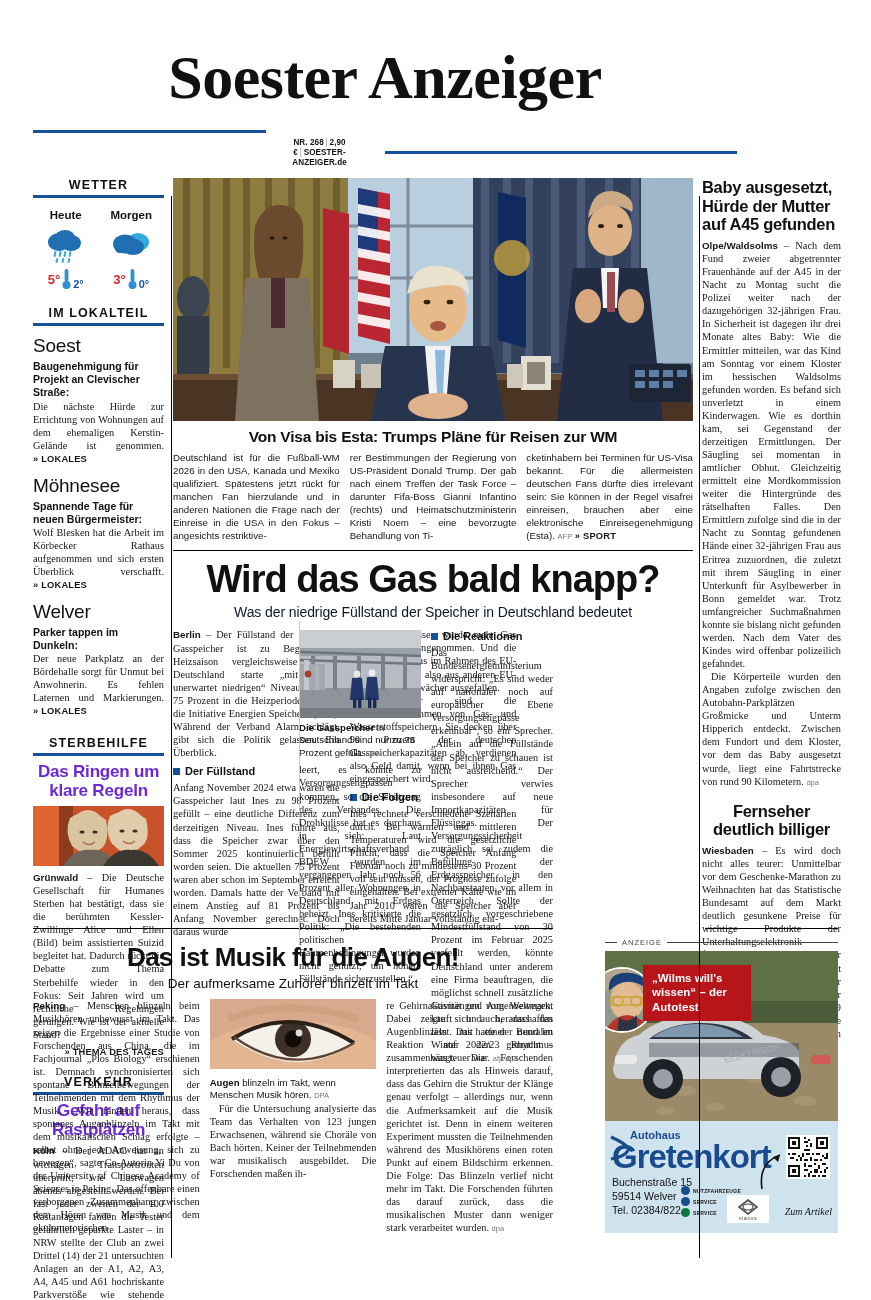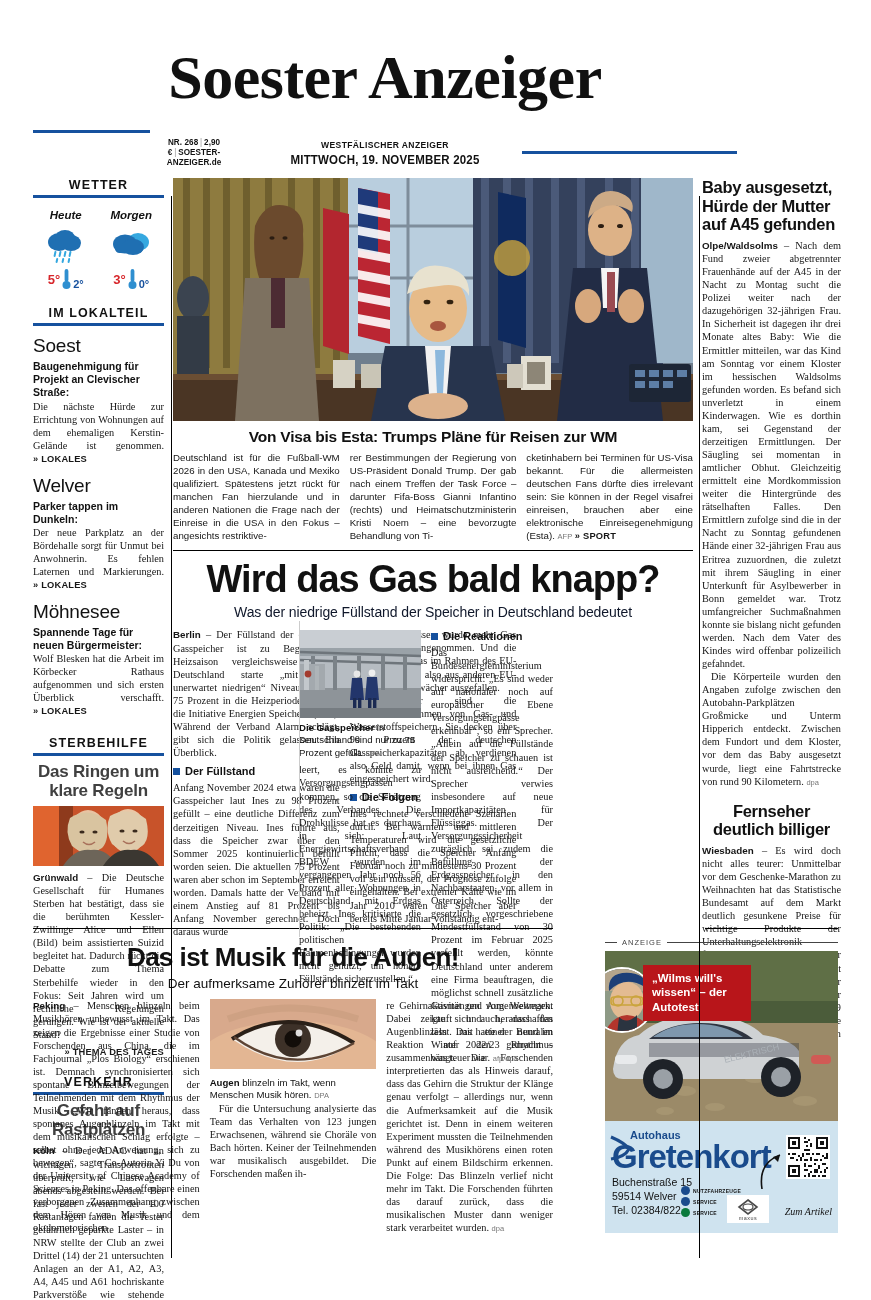--- a/index.html
+++ b/index.html
@@ -61,21 +61,21 @@
   .kicker {
     text-align: center;
     font-size: 12.5px; font-weight: 700; letter-spacing: 1.1px;
     padding-bottom: 3px; color: #111;
   }
   .kicker-rule { height: 3px; background: #16519e; margin-bottom: 7px; }
 
   
   .weather-row { display: flex; justify-content: space-around; padding-top: 4px; }
   .wx { text-align: center; width: 60px; }
-  .wx-day { font-size: 11.5px; font-weight: 700; color: #111; margin-bottom: 5px; font-style: italic; }
+  .wx-day { font-size: 11.5px; font-weight: 700; color: #111; margin-bottom: 5px; }
   .wx-icon { height: 40px; display:flex; align-items:center; justify-content:center; }
   .wx-temps { display: flex; align-items: center; justify-content: center; gap: 1px; margin-top: 2px; }
   .t-hi { color: #d7262b; font-size: 13px; font-weight: 700; }
   .t-lo { color: #16519e; font-size: 11px; font-weight: 700; align-self: flex-end; }
 
   
   .town {
     font-size: 19px; font-weight: 400; color: #111; margin: 9px 0 3px;
     letter-spacing: -0.2px;
   }
@@ -89,21 +89,21 @@
   }
   .ref {
     font-family: "Liberation Sans", sans-serif;
     font-weight: 700; font-size: 9.3px; letter-spacing: 0.2px; white-space: nowrap;
   }
   .ref::before { content: "» "; }
 
   
   .sub-hl {
     font-size: 17px; font-weight: 700; line-height: 1.1; text-align: center;
-    color: #404040; margin-bottom: 5px; letter-spacing: -0.2px;
+    color: #6d28d9; margin-bottom: 5px; letter-spacing: -0.2px;
   }
   .photo { background: #bdbdbd; position: relative; overflow: hidden; }
 
   
   .r-headline {
     font-size: 16.5px; font-weight: 700; line-height: 1.12; color: #111;
     letter-spacing: -0.3px; margin-bottom: 5px;
   }
   .r-headline.center { text-align: center; }
   .lead-city { font-weight: 700; font-family: "Liberation Sans", sans-serif; font-size: 9.8px; }
@@ -185,24 +185,20 @@
 <div class="page">
 
   <div class="masthead">
     <div class="masthead-title">Soester Anzeiger</div>
     <div class="masthead-rulebar">
       <div class="mh-left">
         <div class="blue-rule"></div>
         <div class="mh-meta">
           <span>NR. 268</span><span class="sep">|</span><span>2,90 €</span><span class="sep">|</span><span>SOESTER-ANZEIGER.de</span>
         </div>
-      </div>
-      <div class="mh-center">
-        <div class="mh-subline">WESTFÄLISCHER ANZEIGER</div>
-        <div class="mh-date">MITTWOCH, 19. NOVEMBER 2025</div>
       </div>
       <div class="mh-right">
         <div class="blue-rule"></div>
         <div class="mh-right-meta"></div>
       </div>
     </div>
   </div>
 
   <div class="grid">
 
@@ -269,29 +265,29 @@
         <div class="kicker">IM LOKALTEIL</div>
         <div class="kicker-rule"></div>
 
         <div>
           <div class="town">Soest</div>
           <div class="teaser-head">Baugenehmigung für Projekt an Clevischer Straße:</div>
           <div class="body-serif"><span>Die nächste Hürde zur Errichtung von Wohnungen auf dem ehemaligen Kerstin-Gelände ist genommen.</span> <span class="ref">LOKALES</span></div>
         </div>
 
         <div>
+          <div class="town">Möhnesee</div>
+          <div class="teaser-head">Spannende Tage für neuen Bürgermeister:</div>
+          <div class="body-serif"><span>Wolf Blesken hat die Arbeit im Körbecker Rathaus aufgenommen und sich ersten Überblick verschafft.</span> <span class="ref">LOKALES</span></div>
+        </div>
+
+        <div>
           <div class="town">Welver</div>
           <div class="teaser-head">Parker tappen im Dunkeln:</div>
           <div class="body-serif"><span>Der neue Parkplatz an der Bördehalle sorgt für Unmut bei Anwohnerin. Es fehlen Laternen und Markierungen.</span> <span class="ref">LOKALES</span></div>
-        </div>
-
-        <div>
-          <div class="town">Möhnesee</div>
-          <div class="teaser-head">Spannende Tage für neuen Bürgermeister:</div>
-          <div class="body-serif"><span>Wolf Blesken hat die Arbeit im Körbecker Rathaus aufgenommen und sich ersten Überblick verschafft.</span> <span class="ref">LOKALES</span></div>
         </div>
       </div>
 
       <div style="margin-top:18px">
         <div class="kicker">STERBEHILFE</div>
         <div class="kicker-rule"></div>
         <div class="sub-hl">Das Ringen um klare Regeln</div>
         <div class="photo" style="height:60px;margin-bottom:5px">
           <svg width="131" height="60" viewBox="0 0 131 60" preserveAspectRatio="none">
             <rect width="131" height="60" fill="#c8532a"></rect>

